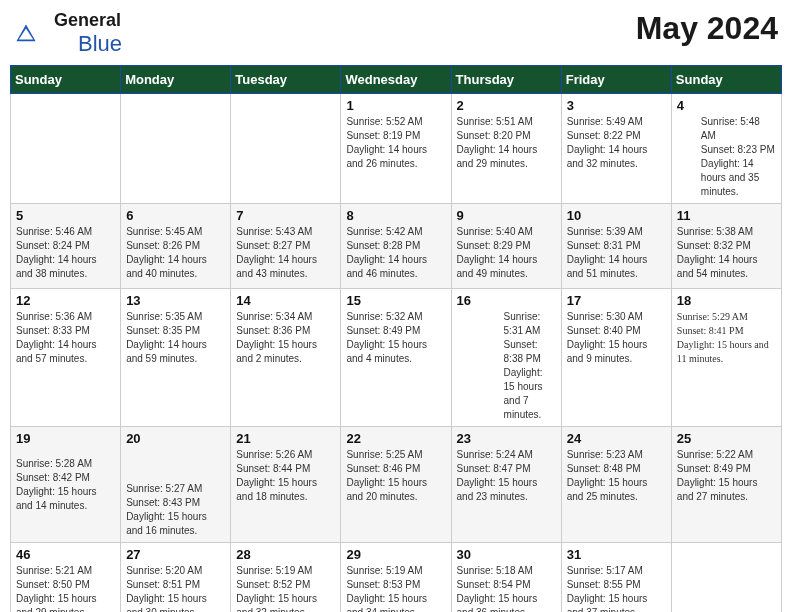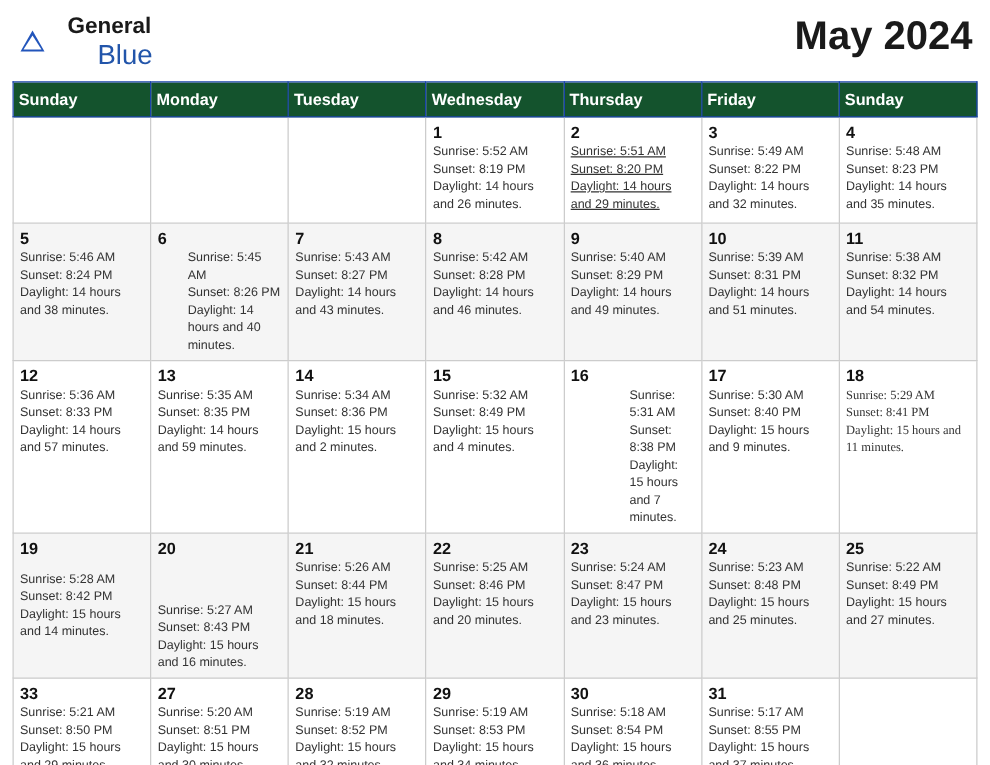--- a/index.html
+++ b/index.html
@@ -128,47 +128,47 @@
         <td class="empty-cell"></td>
         <td class="empty-cell"></td>
         <td>
           <span class="day-num">1</span>
           <div class="day-info" style="white-space: pre-line;">Sunrise: 5:52 AM
 Sunset: 8:19 PM
 Daylight: 14 hours and 26 minutes.</div>
         </td>
         <td>
           <span class="day-num">2</span>
-          <div class="day-info" style="white-space: pre-line; text-decoration: underline;">Sunrise: 5:51 AM
+          <div class="day-info" style="white-space: pre-line;">Sunrise: 5:51 AM
 Sunset: 8:20 PM
 Daylight: 14 hours and 29 minutes.</div>
         </td>
         <td>
           <span class="day-num">3</span>
           <div class="day-info" style="white-space: pre-line;">Sunrise: 5:49 AM
 Sunset: 8:22 PM
 Daylight: 14 hours and 32 minutes.</div>
         </td>
         <td>
           <span class="day-num">4</span>
-          <div class="day-info" style="white-space: pre-line;">Sunrise: 5:48 AM
+          <div class="day-info" style="white-space: pre-line; margin-left: 24px;">Sunrise: 5:48 AM
 Sunset: 8:23 PM
 Daylight: 14 hours and 35 minutes.</div>
         </td>
       </tr>
       <tr>
         <td>
           <span class="day-num">5</span>
           <div class="day-info" style="white-space: pre-line;">Sunrise: 5:46 AM
 Sunset: 8:24 PM
 Daylight: 14 hours and 38 minutes.</div>
         </td>
         <td>
           <span class="day-num">6</span>
-          <div class="day-info" style="white-space: pre-line; margin-left: 24px;">Sunrise: 5:45 AM
+          <div class="day-info" style="white-space: pre-line;">Sunrise: 5:45 AM
 Sunset: 8:26 PM
 Daylight: 14 hours and 40 minutes.</div>
         </td>
         <td>
           <span class="day-num">7</span>
           <div class="day-info" style="white-space: pre-line;">Sunrise: 5:43 AM
 Sunset: 8:27 PM
 Daylight: 14 hours and 43 minutes.</div>
         </td>
         <td>
@@ -279,21 +279,21 @@
         </td>
         <td>
           <span class="day-num">25</span>
           <div class="day-info" style="white-space: pre-line;">Sunrise: 5:22 AM
 Sunset: 8:49 PM
 Daylight: 15 hours and 27 minutes.</div>
         </td>
       </tr>
       <tr>
         <td>
-          <span class="day-num">33</span>
+          <span class="day-num">46</span>
           <div class="day-info" style="white-space: pre-line;">Sunrise: 5:21 AM
 Sunset: 8:50 PM
 Daylight: 15 hours and 29 minutes.</div>
         </td>
         <td>
           <span class="day-num">27</span>
           <div class="day-info" style="white-space: pre-line;">Sunrise: 5:20 AM
 Sunset: 8:51 PM
 Daylight: 15 hours and 30 minutes.</div>
         </td>

